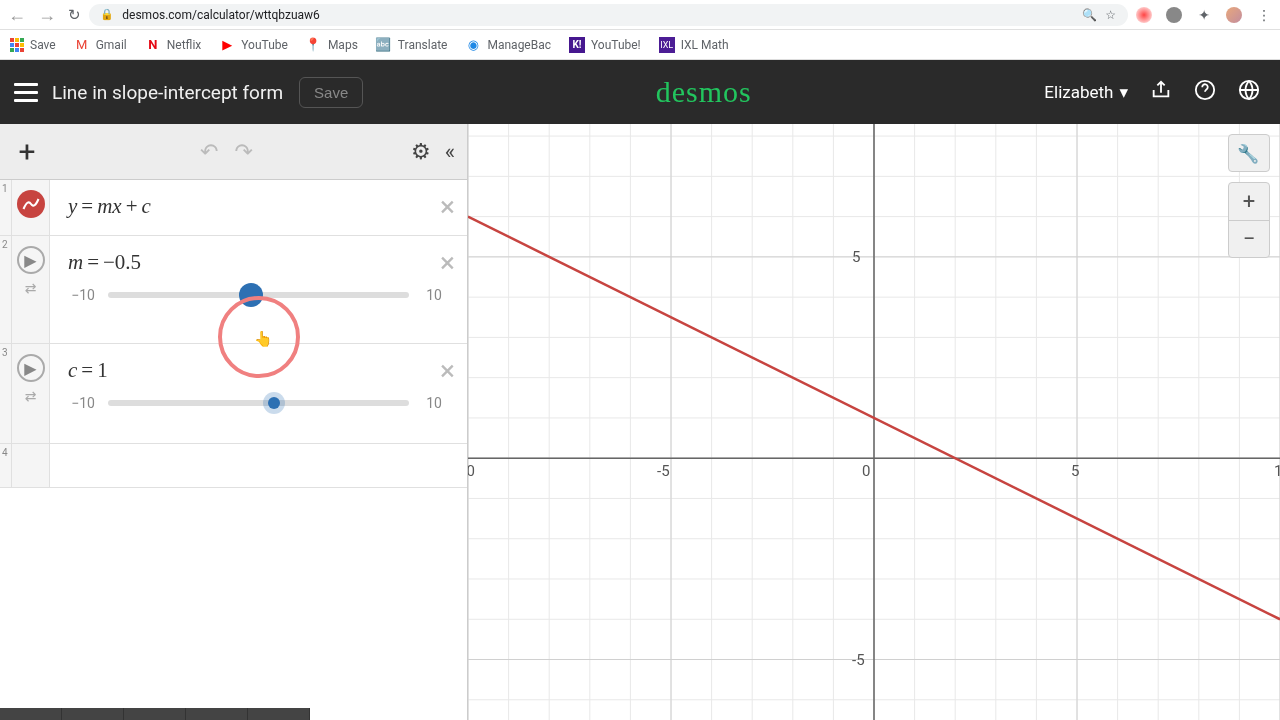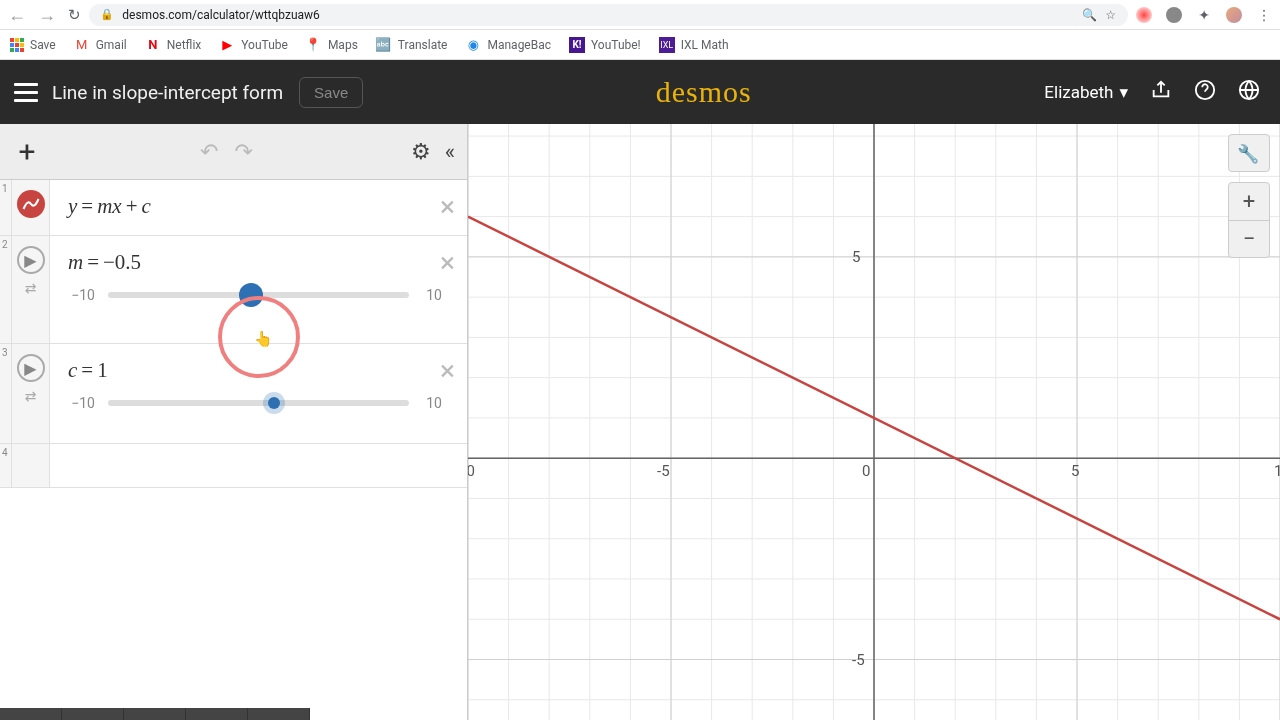--- a/index.html
+++ b/index.html
@@ -28,21 +28,21 @@
   .apps-icon i:nth-child(4){background:#4285f4;} .apps-icon i:nth-child(5){background:#ea4335;} .apps-icon i:nth-child(6){background:#fbbc04;}
   .apps-icon i:nth-child(7){background:#34a853;} .apps-icon i:nth-child(8){background:#4285f4;} .apps-icon i:nth-child(9){background:#ea4335;}
   
   
   .app-header { height: 64px; background: #2a2a2a; display: flex; align-items: center; color: #fff; }
   .burger { width: 52px; display: flex; flex-direction: column; gap: 5px; align-items: center; justify-content: center; cursor: pointer; }
   .burger span { width: 24px; height: 3px; background: #fff; border-radius: 1px; }
   .title { font-size: 19px; font-weight: 400; color: #f0f0f0; margin-right: 16px; }
   .save-btn { border: 1px solid #555; border-radius: 6px; padding: 6px 14px; color: #888; font-size: 15px; background: transparent; }
   .logo-wrap { flex: 1; display: flex; justify-content: center; }
-  .logo { font-family: Georgia, serif; font-size: 30px; letter-spacing: 1px; color: #eab308; font-weight: 400; }
+  .logo { font-family: Georgia, serif; font-size: 30px; letter-spacing: 1px; color: #22c55e; font-weight: 400; }
   .header-right { display: flex; align-items: center; gap: 22px; padding-right: 20px; }
   .user { font-size: 17px; display: flex; align-items: center; gap: 6px; }
   .hdr-icon { color: #fff; font-size: 20px; }
   
   
   .main { display: flex; height: calc(720px - 30px - 30px - 52px); position: relative; }
   
   
   .sidebar { width: 468px; background: #fff; border-right: 1px solid #ccc; display: flex; flex-direction: column; }
   .sb-tools { height: 56px; background: #ededed; display: flex; align-items: center; padding: 0 12px; border-bottom: 1px solid #ccc; }

